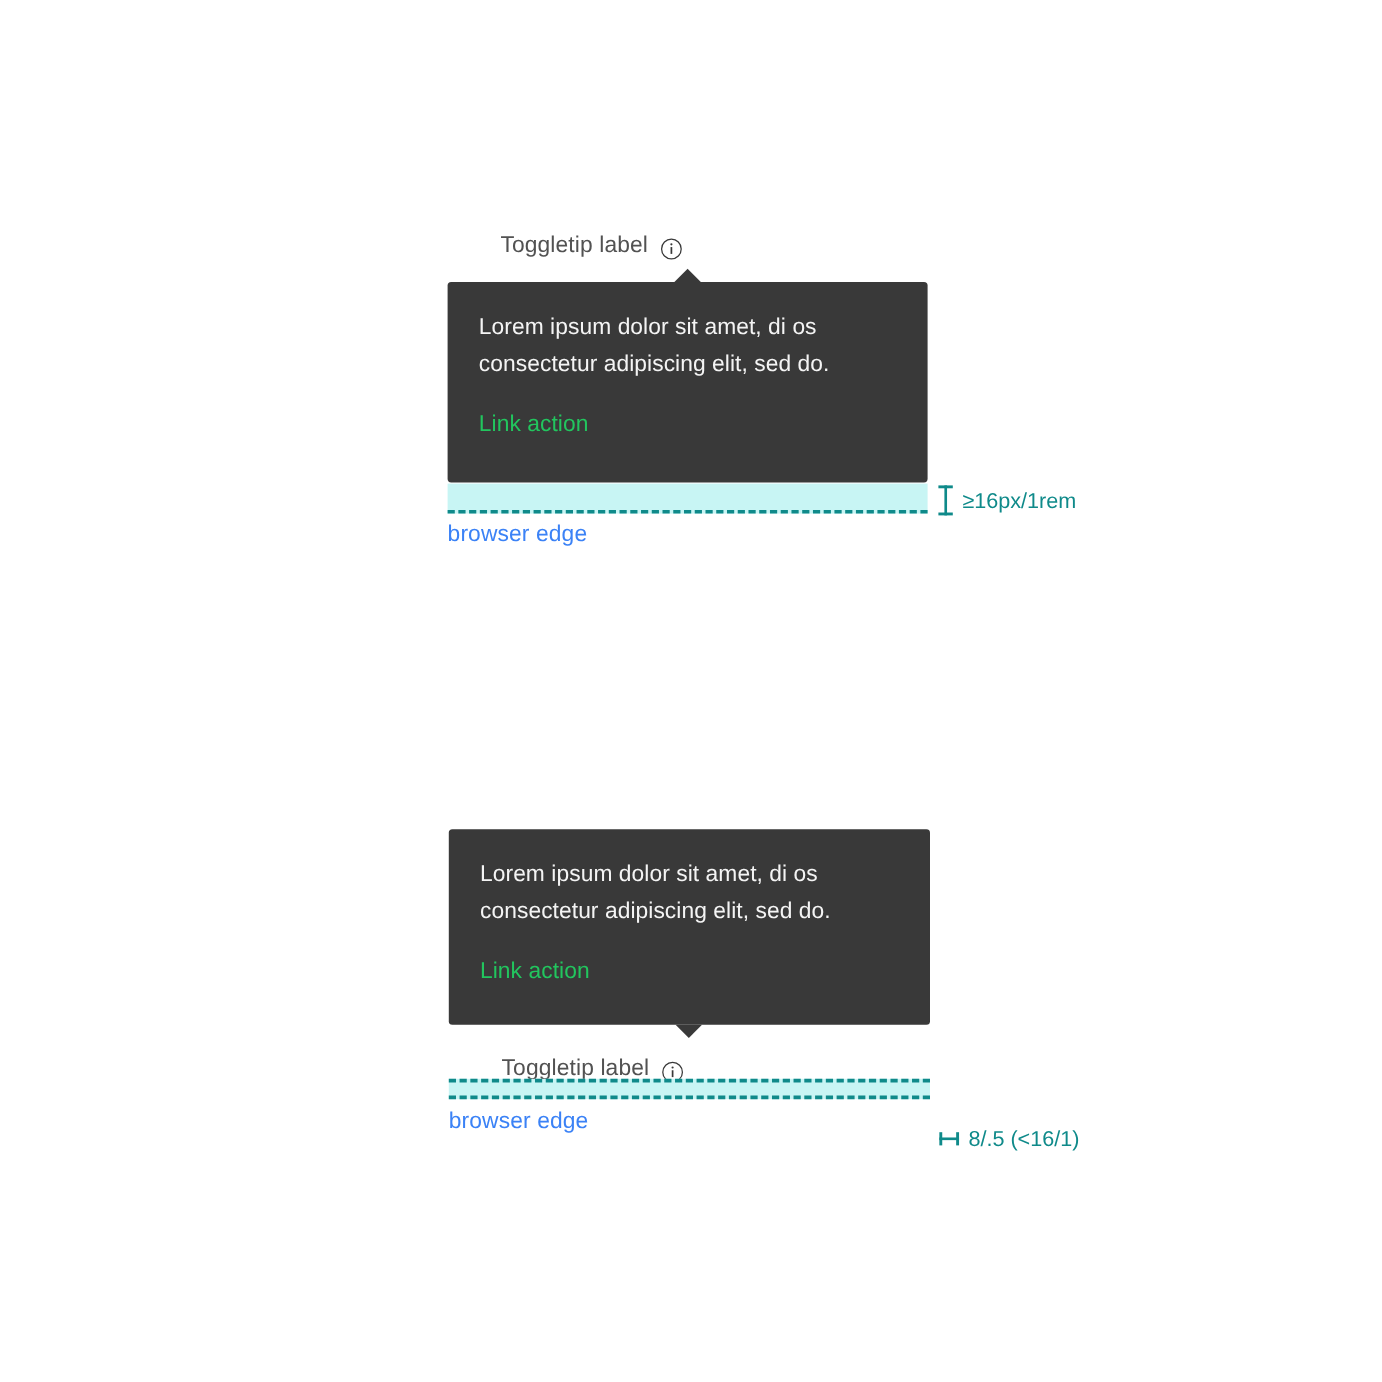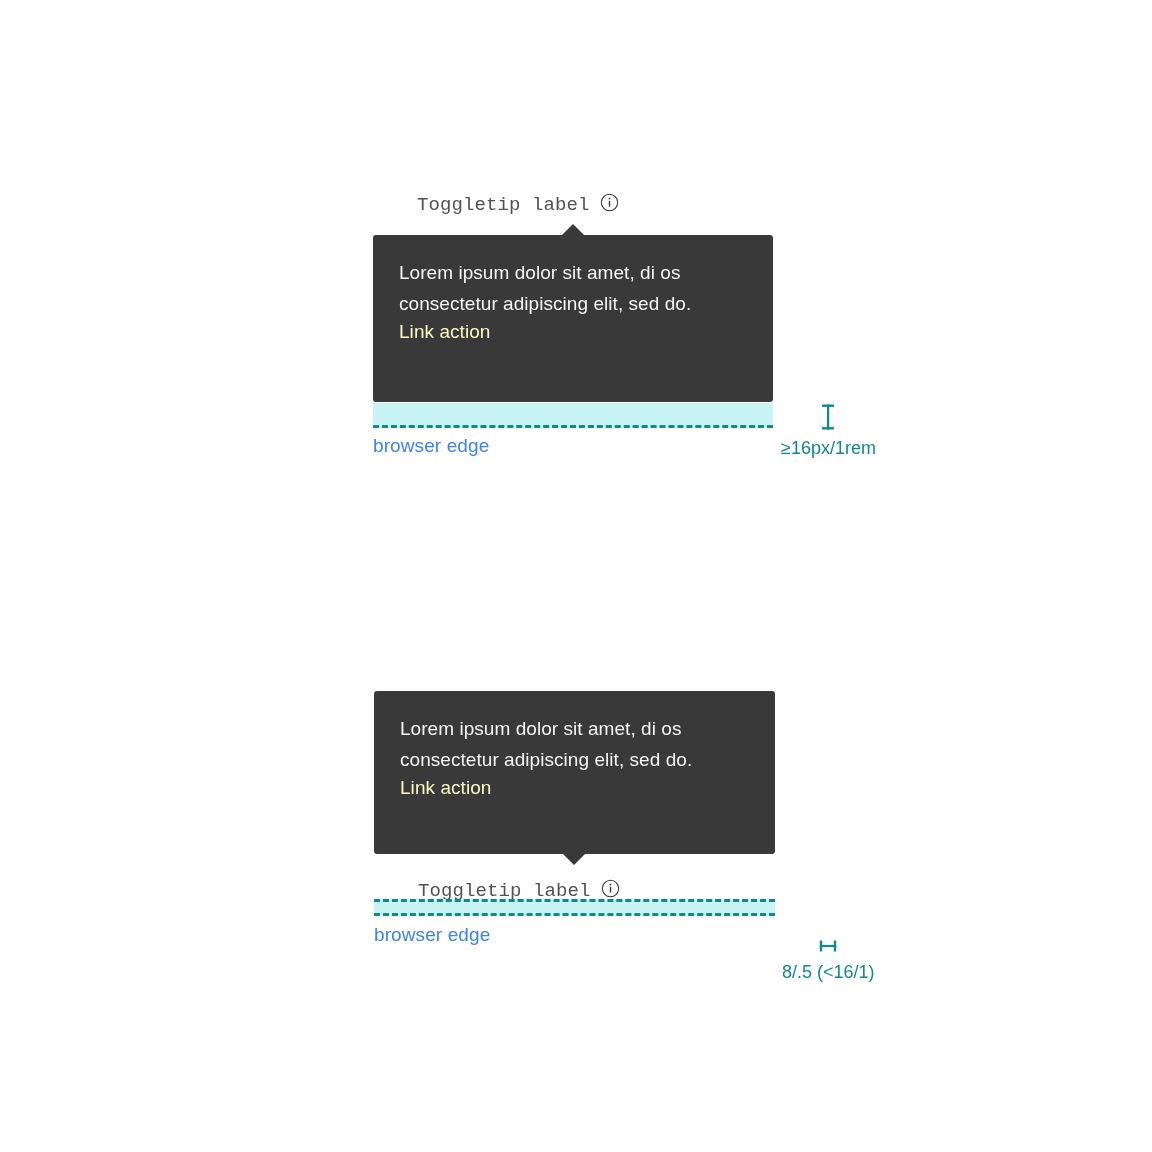--- a/index.html
+++ b/index.html
@@ -18,24 +18,23 @@
   .stage {
     position: absolute;
     inset: 0;
   }
 
   
 
   .toggletip-label-row {
     position: absolute;
     display: flex;
-    align-items: flex-start;
+    align-items: flex-end;
     gap: 10px;
     white-space: nowrap;
-    font-family: Liberation Mono, monospace;
   }
   .toggletip-label-text {
     font-size: 19px;
     line-height: 24px;
     color: #525252;
     letter-spacing: .1px;
   }
   .info-icon {
     width: 19px;
     height: 19px;
@@ -53,23 +52,24 @@
   }
   .tooltip-body {
     font-size: 19px;
     line-height: 31px;
     color: #f4f4f4;
     letter-spacing: .05px;
     margin: 0;
   }
   .tooltip-link {
     display: inline-block;
+    margin-top: 22px;
     font-size: 19px;
     line-height: 26px;
-    color: #fef9c3;
+    color: #22c55e;
     text-decoration: none;
     letter-spacing: .05px;
   }
 
   
   .caret {
     position: absolute;
     width: 0;
     height: 0;
   }
@@ -101,21 +101,20 @@
 
   .measure {
     position: absolute;
     display: flex;
     align-items: center;
     gap: 7px;
     white-space: nowrap;
     color: #0f8a8a;
     font-size: 18px;
     line-height: 22px;
-    flex-direction: column;
   }
   .ibeam {
     flex: 0 0 auto;
     display: block;
   }
 
   .edge-label {
     position: absolute;
     font-size: 19px;
     line-height: 24px;

